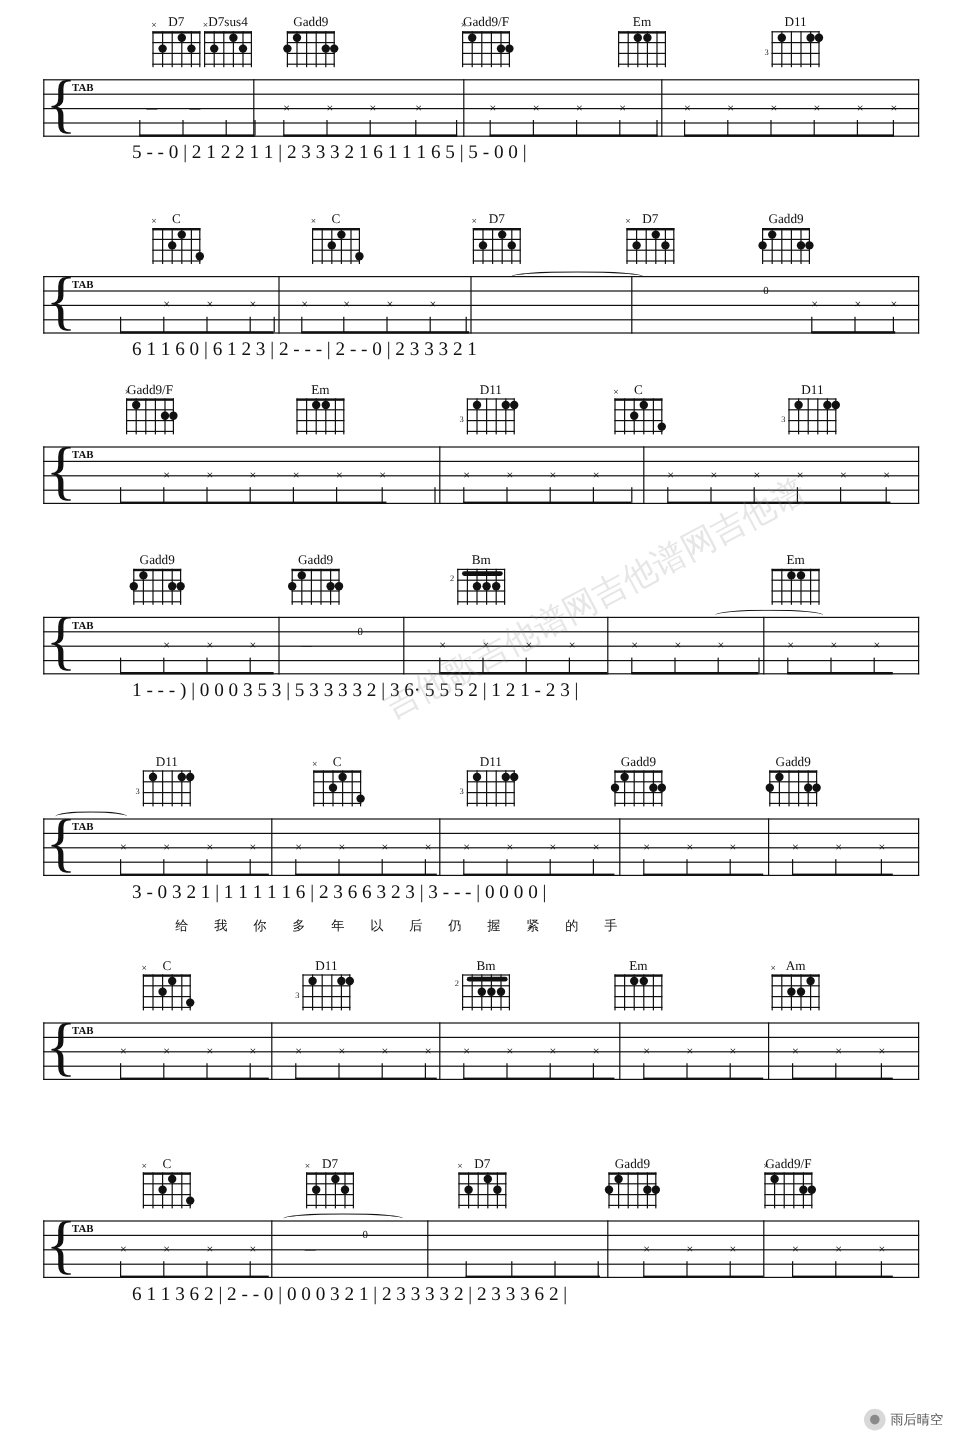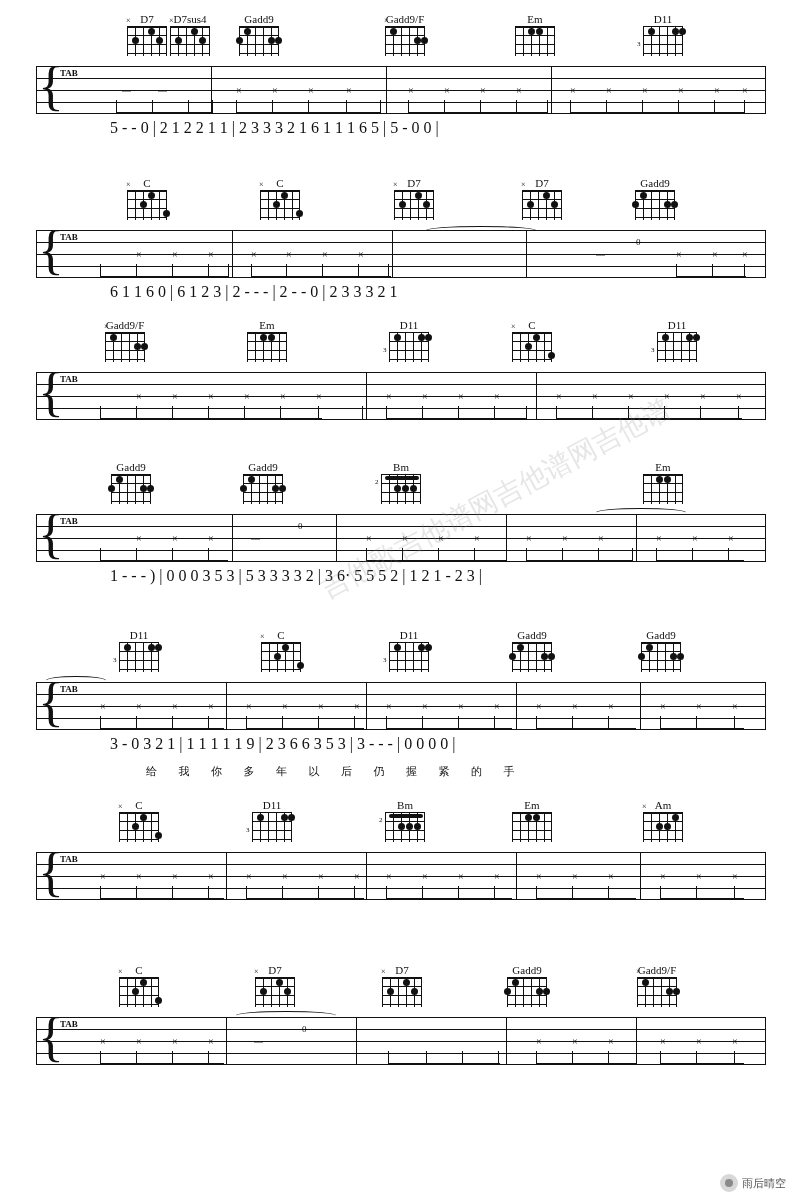--- a/index.html
+++ b/index.html
@@ -834,21 +834,21 @@
         <div class="stem" style="left:572px;top:34px;height:13px"></div>
         <div class="beam" style="left:624px;top:46px;width:84px"></div>
         <div class="stem" style="left:624px;top:34px;height:13px"></div>
           <div class="stem" style="left:660px;top:34px;height:13px"></div>
         <div class="stem" style="left:698px;top:34px;height:13px"></div>
         <div class="slur" style="left:10px;top:-6px;width:60px"></div>
       </div>
     </div>
 
     <div class="numline">
-      <span class="n" style="left:110px;top:0">3 - 0 3 2 1 | 1 1 1 1 1 9 | 2 3 6 6 3 5 3 | 3 - - - | 0 0 0 0 |</span>
+      <span class="n" style="left:110px;top:0">3 - 0 3 2 1 | 1 1 1 1 1 6 | 2 3 6 6 3 2 3 | 3 - - - | 0 0 0 0 |</span>
     </div>
     <div class="lyric">
       <span style="left:146px;top:0;letter-spacing:9px">给 我 你 多 年 以 后   仍 握 紧 的   手</span>
     </div>
   </div>
 
   <div class="system" style="position:absolute;left:0;top:800px;">
     <div class="chordrow">
       <div class="chord" style="left:112px;top:0;">
         <div class="cname">C</div>
@@ -1148,20 +1148,23 @@
           <div class="stem" style="left:536px;top:34px;height:13px"></div>
         <div class="stem" style="left:572px;top:34px;height:13px"></div>
         <div class="beam" style="left:624px;top:46px;width:84px"></div>
         <div class="stem" style="left:624px;top:34px;height:13px"></div>
           <div class="stem" style="left:660px;top:34px;height:13px"></div>
         <div class="stem" style="left:698px;top:34px;height:13px"></div>
         <div class="slur" style="left:200px;top:-6px;width:100px"></div>
       </div>
     </div>
 
+    <div class="numline">
+      <span class="n" style="left:110px;top:0">6 1 1 3 6 2 | 2 - - 0 | 0 0 0 3 2 1 | 2 3 3 3 3 2 | 2 3 3 3 6 2 |</span>
+    </div>
   </div>
 
   <div class="watermark">吉他歌吉他谱网吉他谱网吉他谱</div>
 
 
   <div class="weibo">
     <span class="eye"></span>
     <span>雨后晴空</span>
   </div>
 </div>

